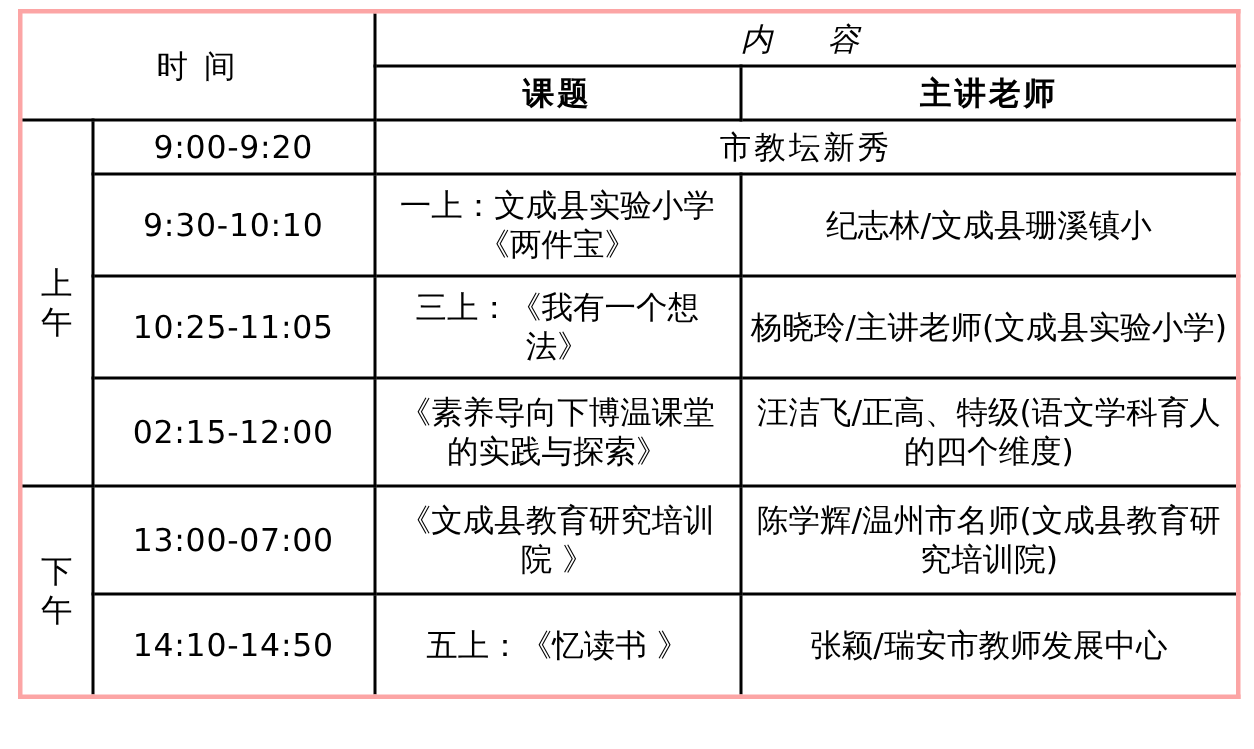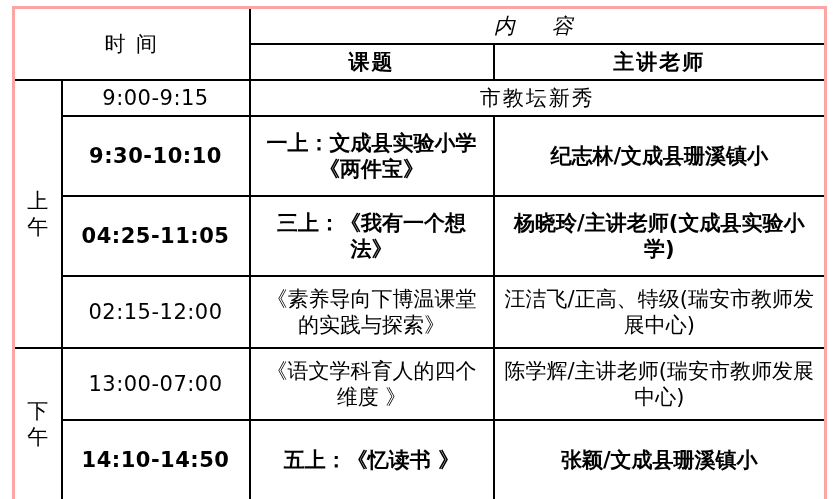--- a/index.html
+++ b/index.html
@@ -74,21 +74,21 @@
     letter-spacing: 2px;
   }
   .topic-cell {
     font-size: 22px;
     text-align: center;
   }
   .teacher-cell {
     font-size: 22px;
     text-align: center;
   }
-  .tall { height: 80px; font-weight: bold; }
+  .tall { height: 68px; }
   .taller { height: 72px; }
 </style>
 </head>
 <body>
 
 <div class="sheet">
 
   <table class="schedule">
     <colgroup>
       <col class="col-period">
@@ -104,53 +104,53 @@
       <tr>
         <td class="hdr-sub">课题</td>
         <td class="hdr-sub">主讲老师</td>
       </tr>
 
       <tr>
         <td rowspan="4" class="period">
           <span>上</span>
           <span>午</span>
         </td>
-        <td class="time-cell">9:00-9:15</td>
+        <td class="time-cell">9:00-9:20</td>
         <td colspan="2" class="full-row">市教坛新秀</td>
       </tr>
 
       <tr class="tall">
         <td class="time-cell">9:30-10:10</td>
         <td class="topic-cell">一上：文成县实验小学《两件宝》</td>
         <td class="teacher-cell">纪志林/文成县珊溪镇小</td>
       </tr>
 
       <tr class="tall">
-        <td class="time-cell">04:25-11:05</td>
+        <td class="time-cell">10:25-11:05</td>
         <td class="topic-cell">三上：《我有一个想法》</td>
         <td class="teacher-cell">杨晓玲/主讲老师(文成县实验小学)</td>
       </tr>
 
       <tr class="taller">
         <td class="time-cell">02:15-12:00</td>
         <td class="topic-cell">《素养导向下博温课堂的实践与探索》</td>
-        <td class="teacher-cell">汪洁飞/正高、特级(瑞安市教师发展中心)</td>
+        <td class="teacher-cell">汪洁飞/正高、特级(语文学科育人的四个维度)</td>
       </tr>
 
       <tr class="taller">
         <td rowspan="2" class="period">
           <span>下</span>
           <span>午</span>
         </td>
         <td class="time-cell">13:00-07:00</td>
-        <td class="topic-cell">《语文学科育人的四个维度 》</td>
-        <td class="teacher-cell">陈学辉/主讲老师(瑞安市教师发展中心)</td>
+        <td class="topic-cell">《文成县教育研究培训院 》</td>
+        <td class="teacher-cell">陈学辉/温州市名师(文成县教育研究培训院)</td>
       </tr>
 
       <tr class="tall">
         <td class="time-cell">14:10-14:50</td>
         <td class="topic-cell">五上：《忆读书 》</td>
-        <td class="teacher-cell">张颖/文成县珊溪镇小</td>
+        <td class="teacher-cell">张颖/瑞安市教师发展中心</td>
       </tr>
     </tbody>
   </table>
 
 </div>
 
 </body></html>

